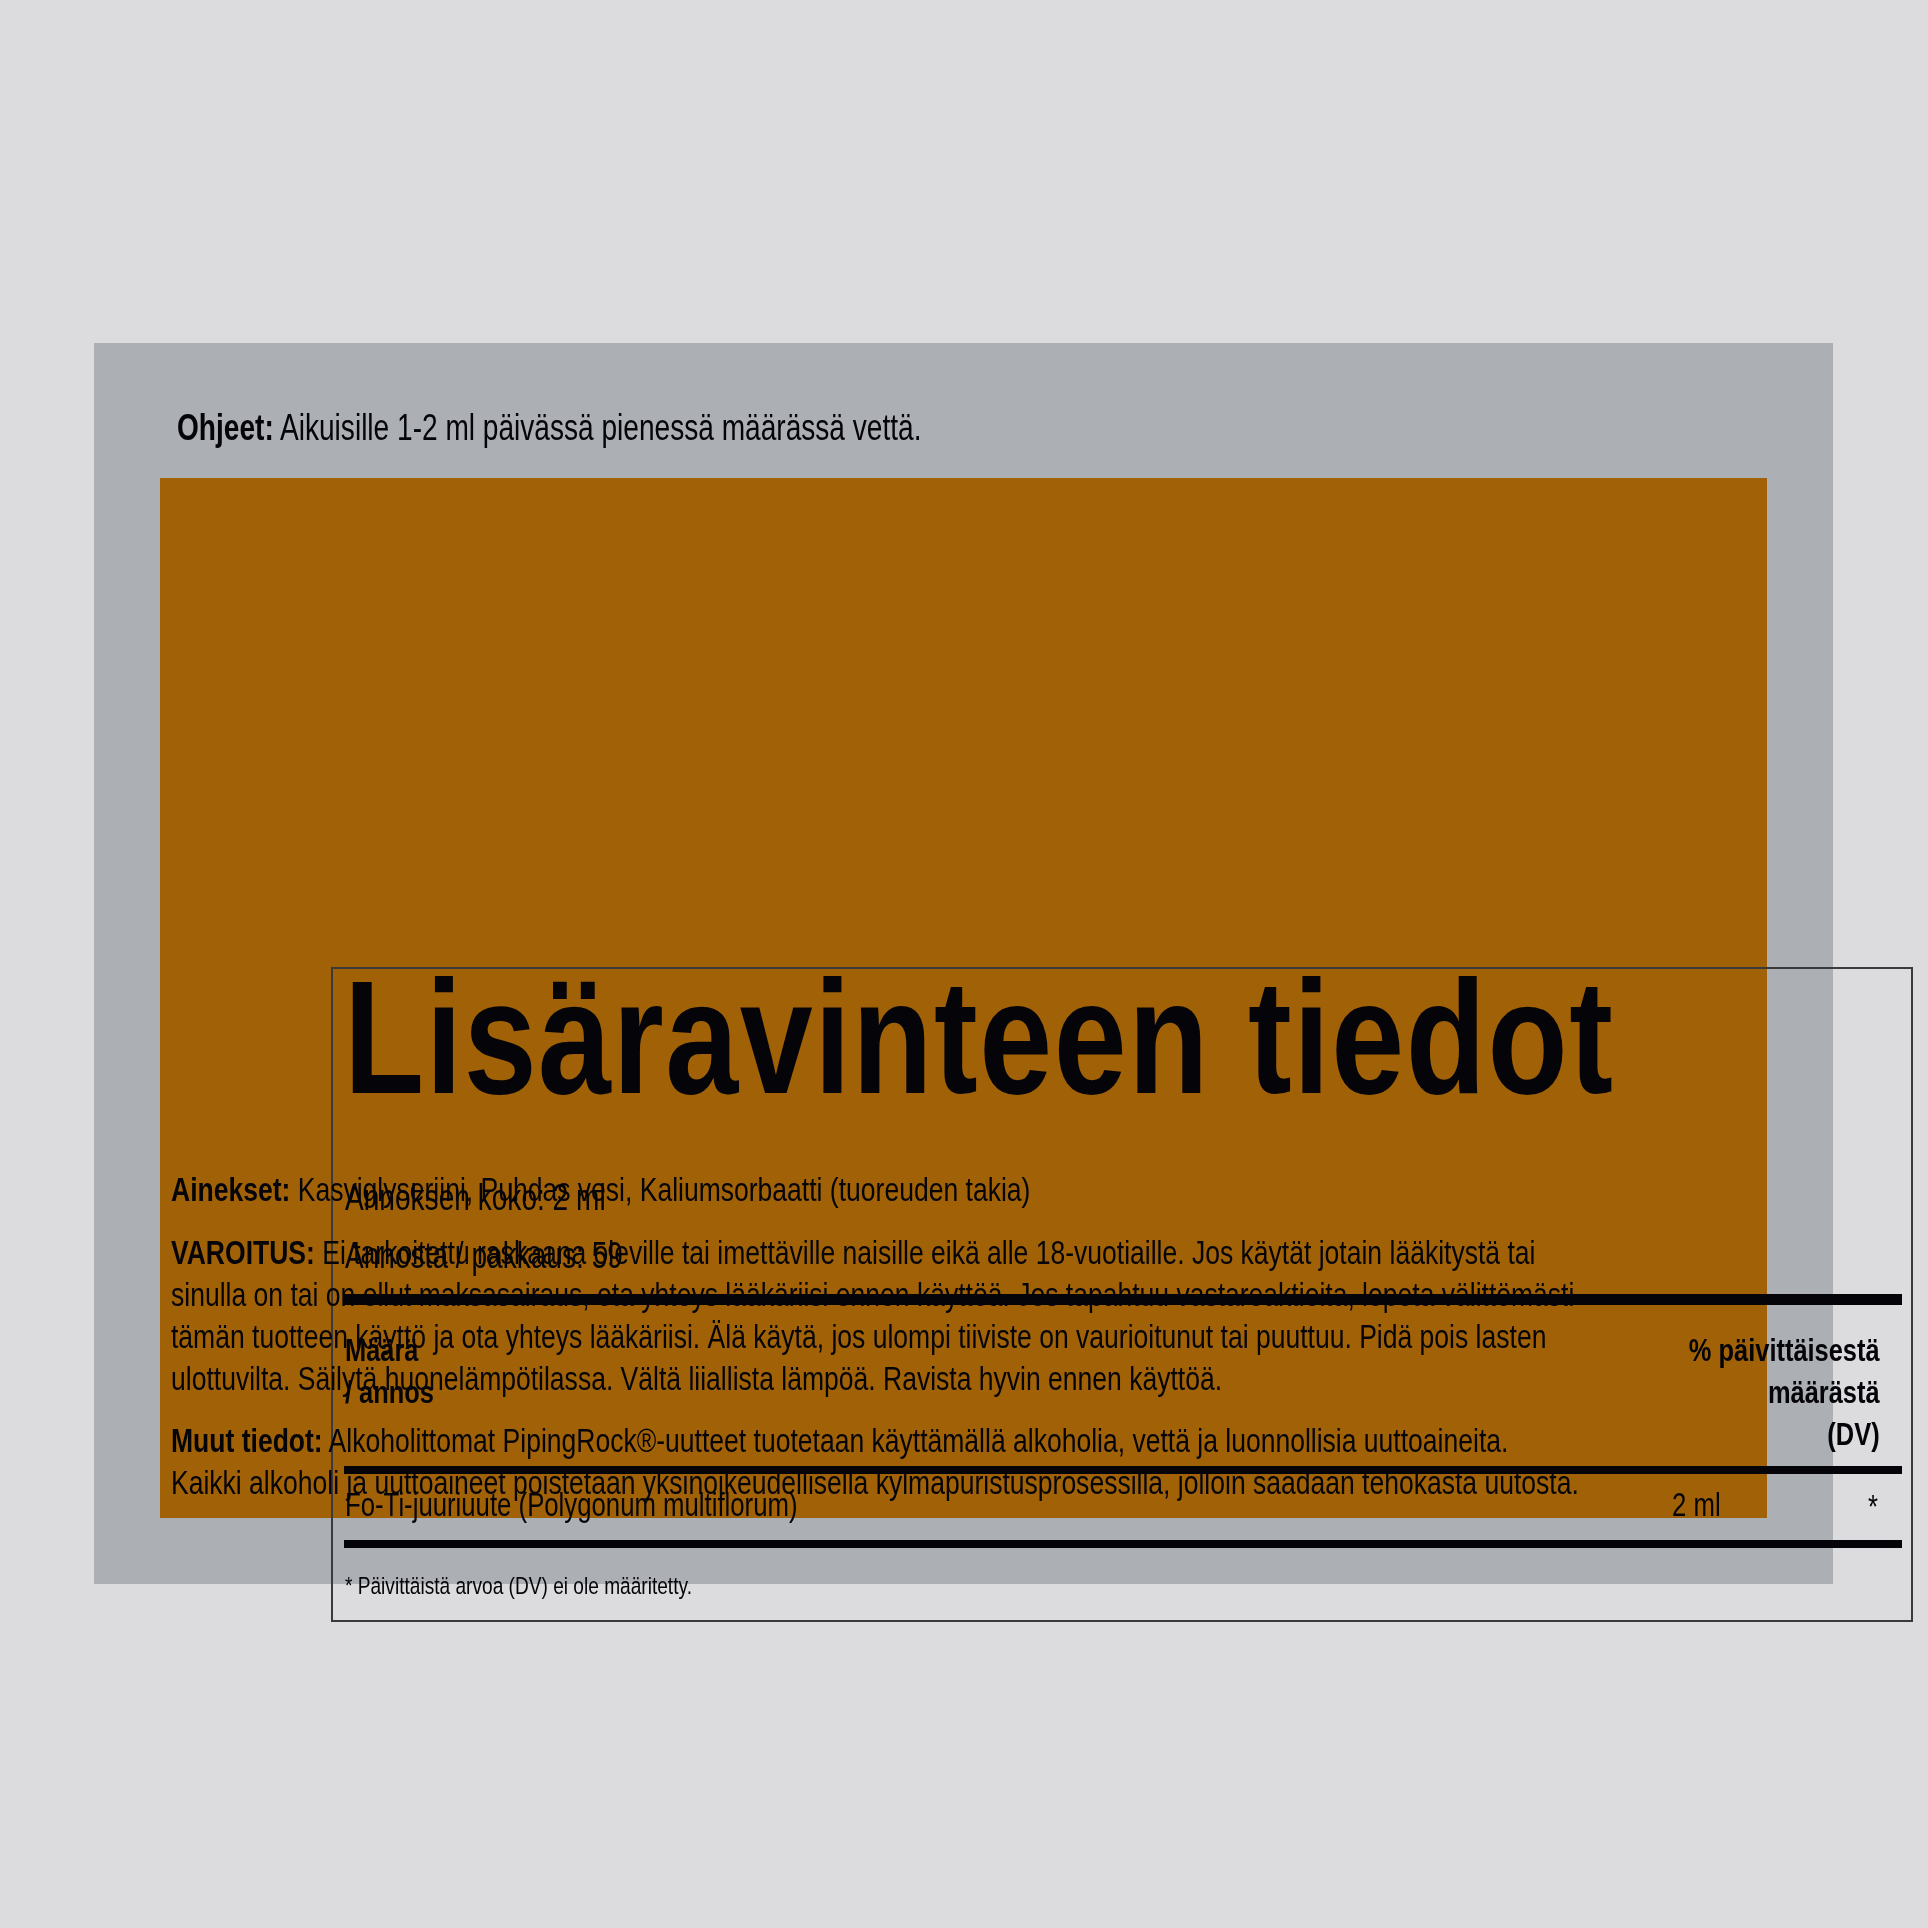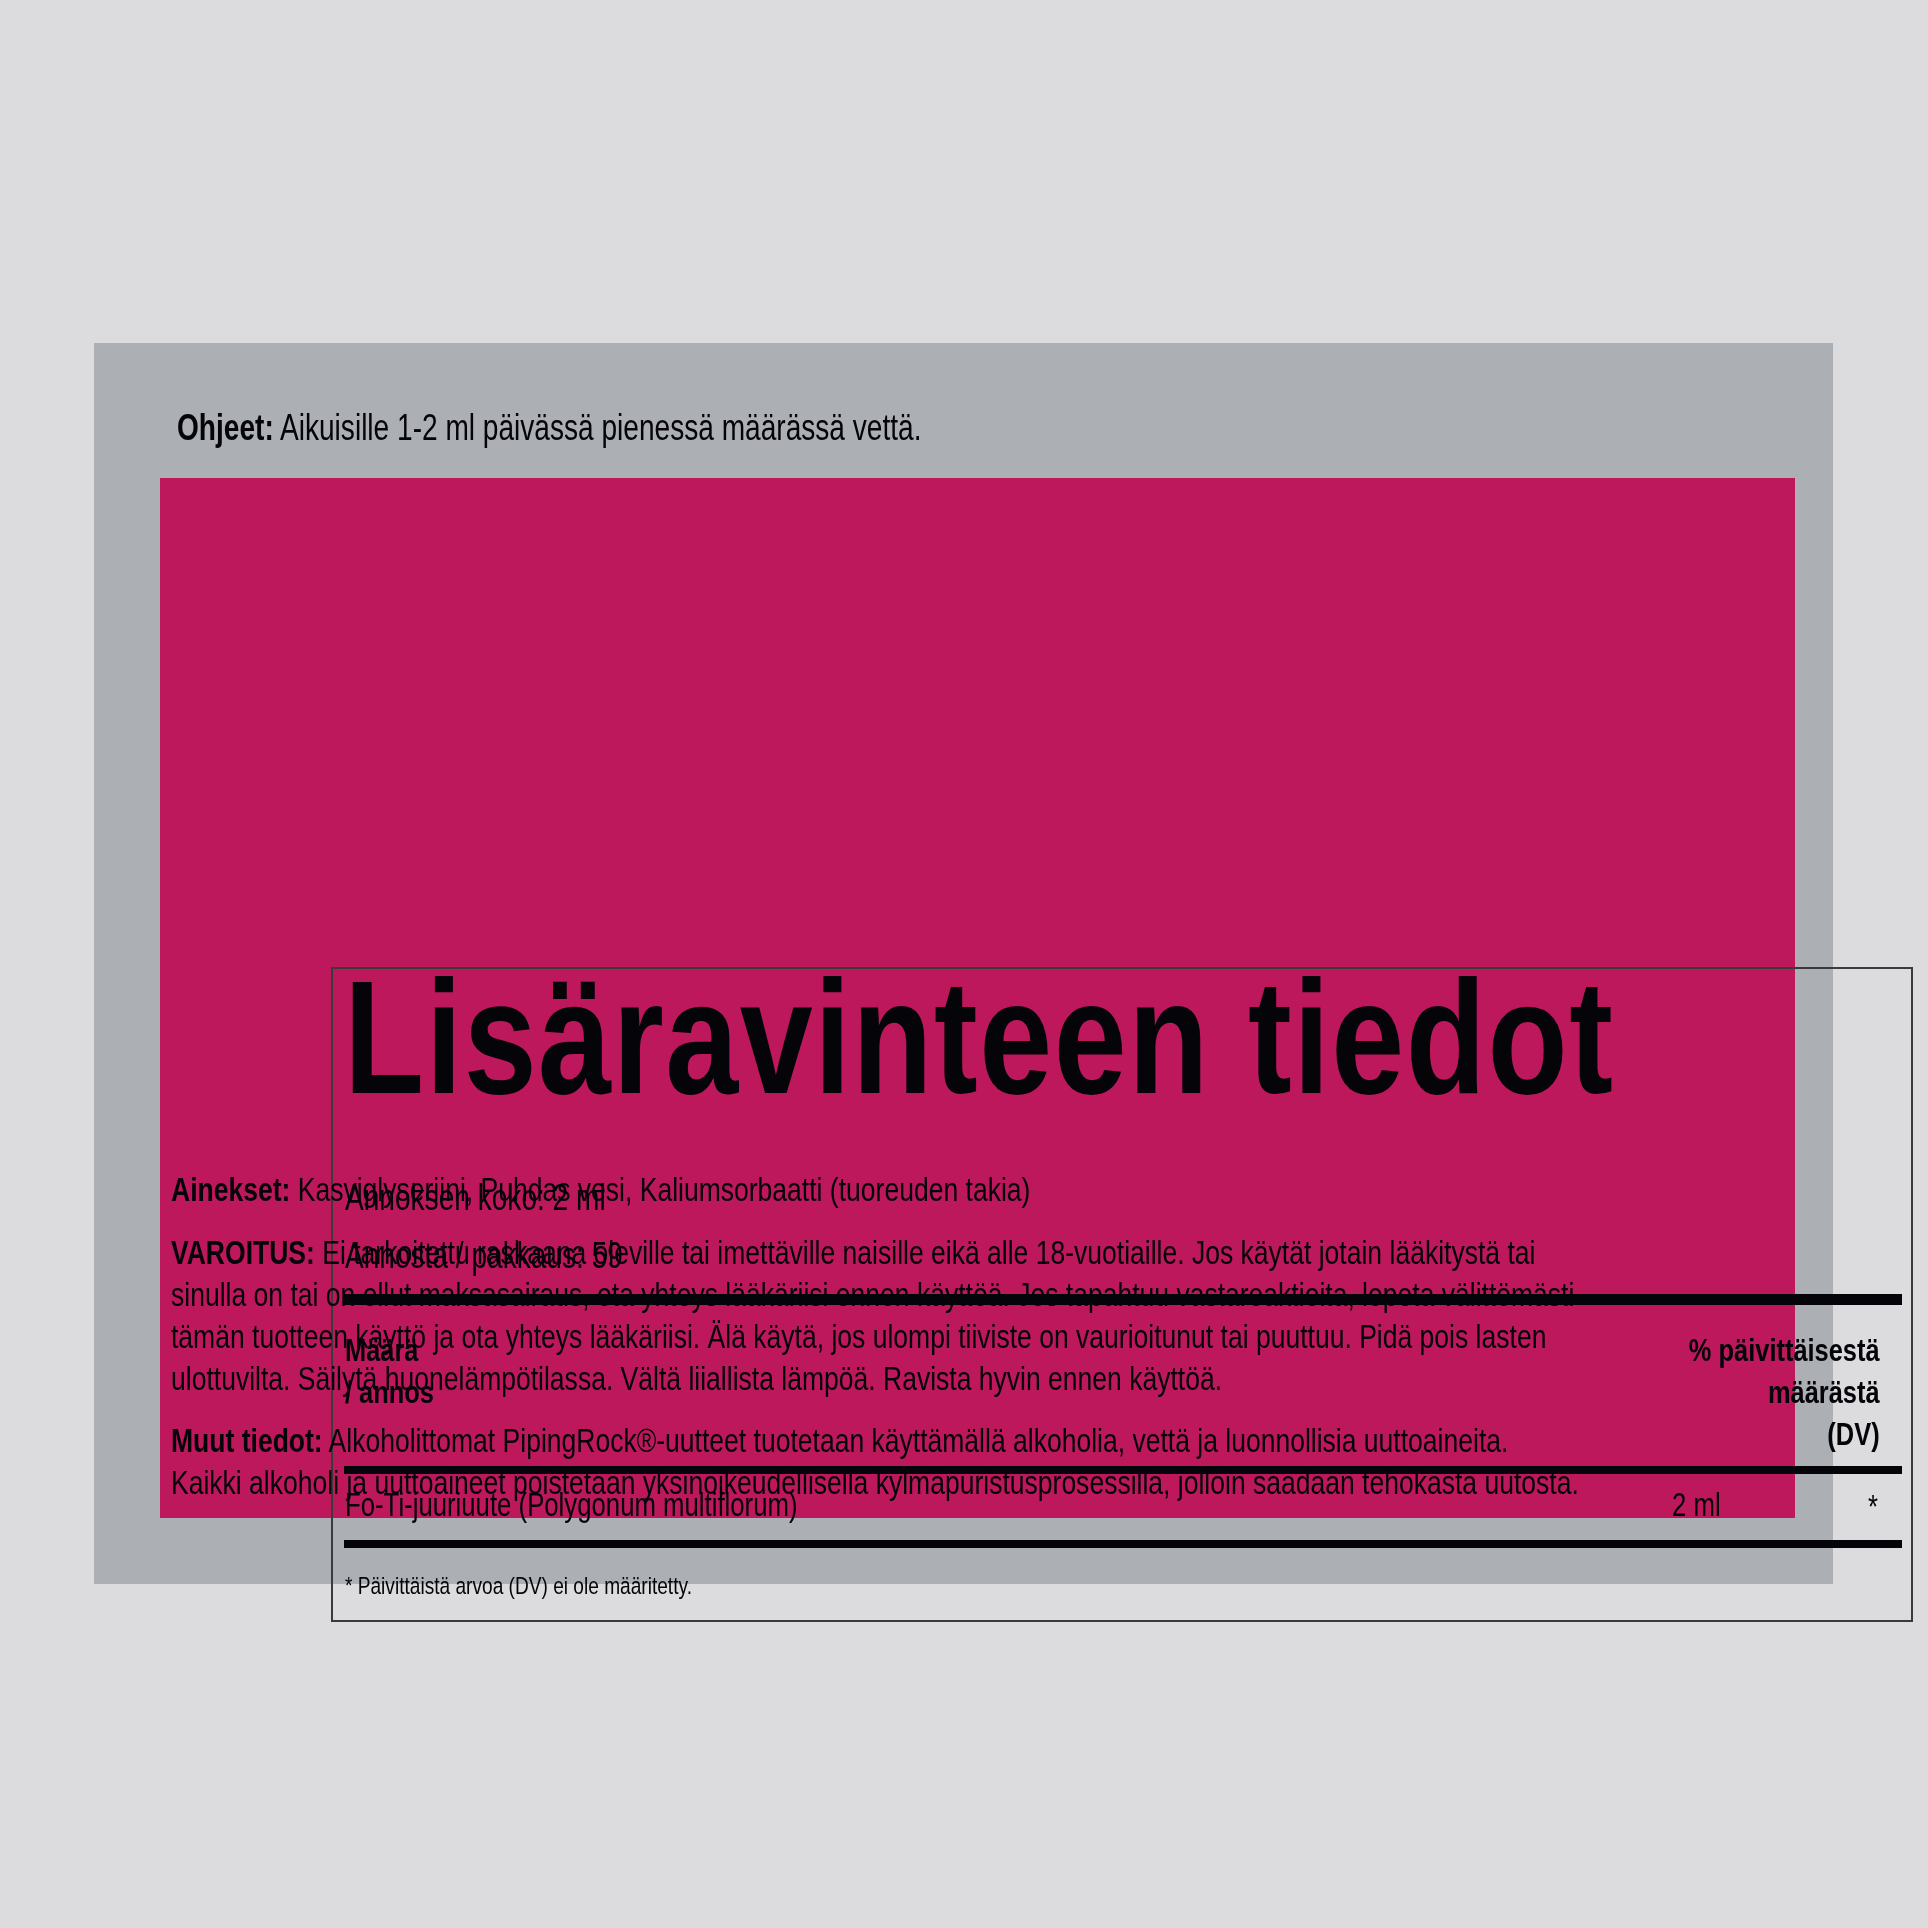--- a/index.html
+++ b/index.html
@@ -32,22 +32,21 @@
     transform-origin: 0 0;
     white-space: nowrap;
   }
   .b { font-weight: bold; }
   .whitebox {
     position: absolute;
     left: 160px;
     top: 478px;
     width: 1607px;
     height: 1040px;
-    background: #be185d;
-    padding-left: 28px;
+    background: #a16207;
   }
   .facts {
     position: absolute;
     left: 171px;
     top: 489px;
     width: 1582px;
     height: 655px;
     border: 2.8px solid #3a3a3a;
     box-sizing: border-box;
   }

